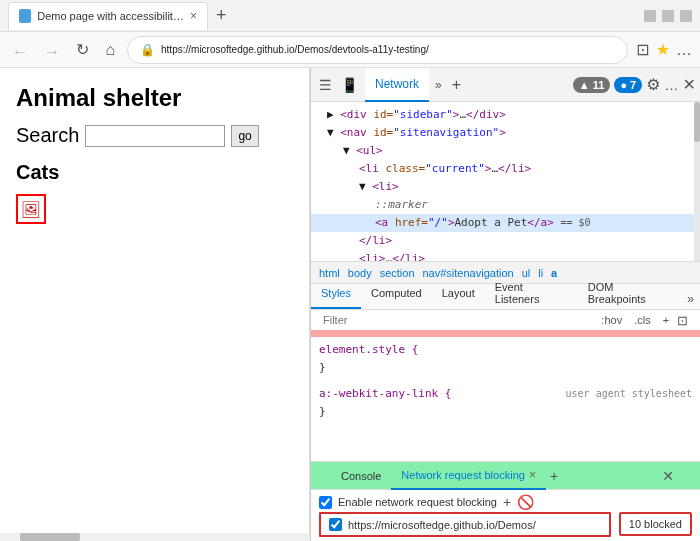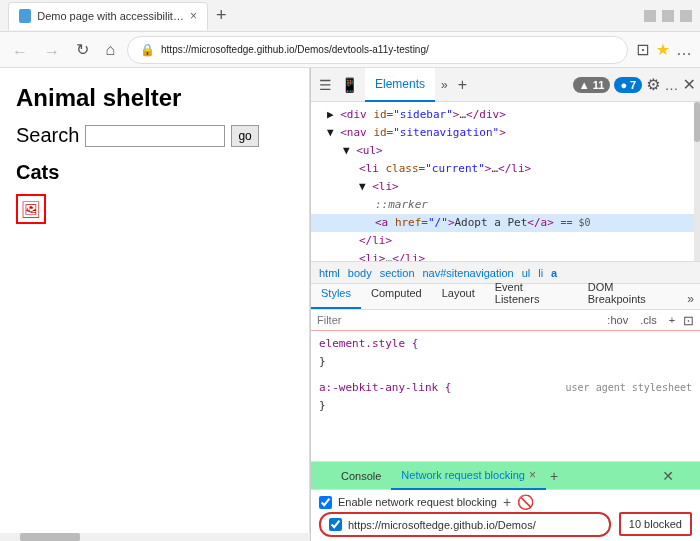--- a/index.html
+++ b/index.html
@@ -225,22 +225,22 @@
     .styles-content {
       flex: 1;
       overflow: hidden;
       position: relative;
       font-family: monospace;
       font-size: 11px;
     }
     .filter-bar {
       display: flex;
       align-items: center;
-      border-bottom: 1px solid #fca5a5;
-      padding: 2px 6px;
+      border-bottom: 7px solid #fca5a5;
+      padding: 2px 12px;
       gap: 4px;
       background: #fff;
     }
     .filter-input {
       flex: 1;
       border: none;
       outline: none;
       font-size: 11px;
       color: #999;
     }
@@ -301,21 +301,21 @@
     .enable-label { font-size: 11px; color: #333; }
     .add-icon { color: #555; cursor: pointer; font-size: 14px; }
     .block-icon { color: #d32f2f; font-size: 14px; }
 
     .blocking-item {
       display: flex;
       align-items: center;
       gap: 6px;
       border: 2px solid #d32f2f;
       padding: 4px 8px;
-      border-radius: 12px;
+      border-radius: 1px;
       margin-top: 2px;
     }
     .blocking-checkbox { width: 13px; height: 13px; accent-color: #0078d4; }
     .blocking-url { font-size: 11px; color: #333; flex: 1; }
     .blocked-count {
       font-size: 11px;
       color: #333;
       padding: 4px 8px;
       border: 2px solid #d32f2f;
       border-radius: 2px;
@@ -381,21 +381,21 @@
       <div style="height:8px;width:60px;background:#bbb;border-radius:2px;margin-left:20px;"></div>
     </div>
   </div>
 
   <div class="devtools">
 
     <div class="devtools-toolbar">
       <button class="dt-icon-btn">☰</button>
       <button class="dt-icon-btn">📱</button>
       <div class="dt-tab active">
-        <span>Elements</span>
+        <span>Network</span>
       </div>
       <span class="dt-more">»</span>
       <span class="dt-plus">+</span>
       <div class="dt-badges">
         <span class="dt-badge dt-badge-warning">▲ 11</span>
         <span class="dt-badge dt-badge-info">● 7</span>
         <span class="dt-settings">⚙</span>
         <span class="dt-more-btn">…</span>
         <span class="dt-close">✕</span>
       </div>

